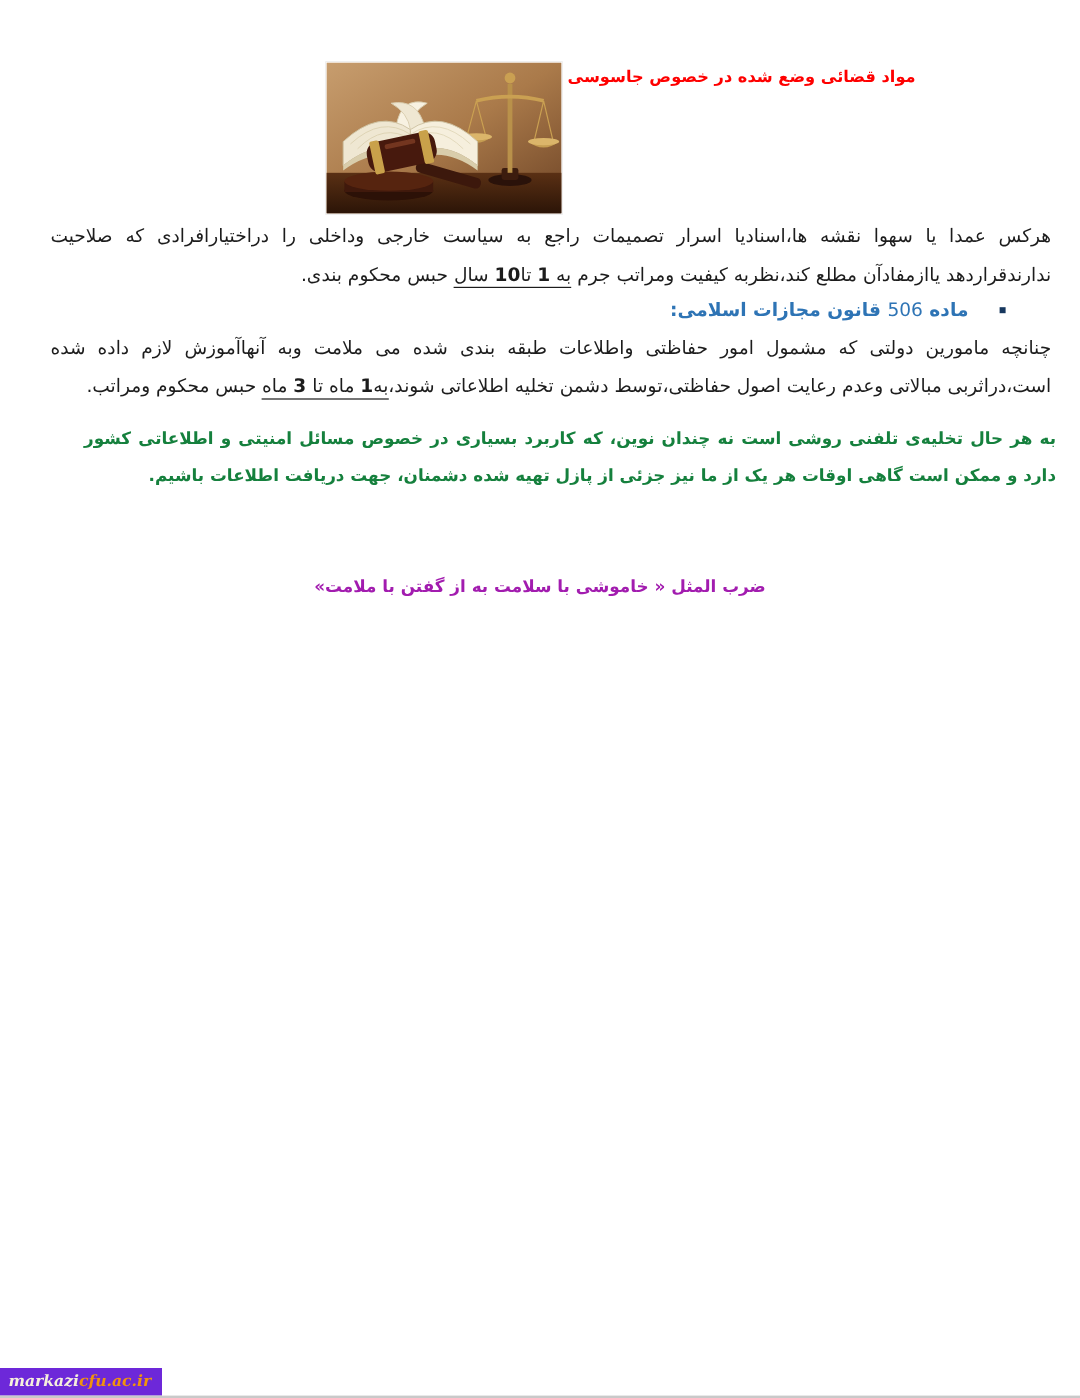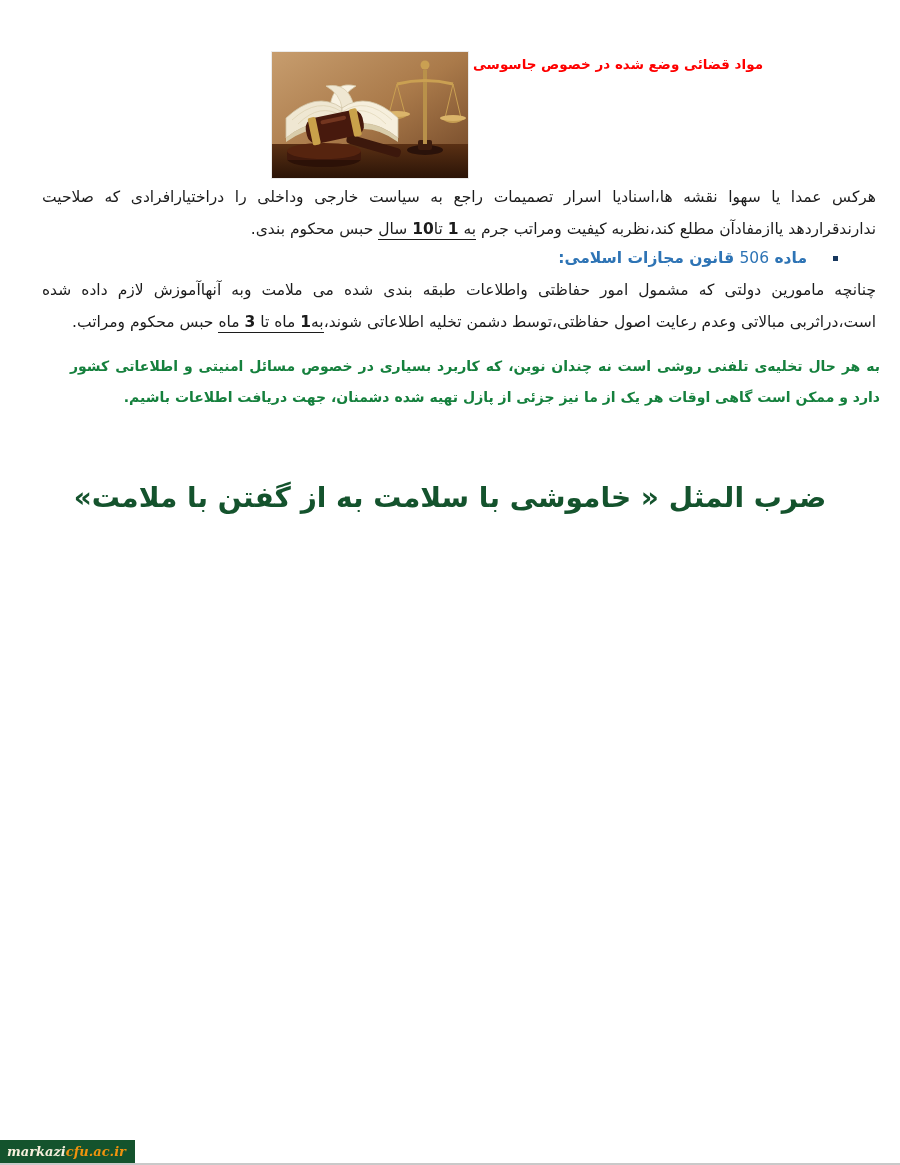--- a/index.html
+++ b/index.html
@@ -57,27 +57,27 @@
 
   
   .quote{
     position:absolute;top:431px;left:0;right:0;margin:0;
     text-align:center;font-weight:bold;font-size:15px;color:#151515;
   }
 
   
   .proverb{
     position:absolute;top:481px;left:0;right:0;margin:0;
-    text-align:center;font-weight:bold;font-size:28px;color:#14532d;
+    text-align:center;font-weight:bold;font-size:14px;color:#a21caf;
   }
 
   
   .footer-badge{
     position:absolute;left:0;top:1140px;height:23px;
-    background:#14532d;direction:ltr;
+    background:#6d28d9;direction:ltr;
     display:flex;align-items:center;padding:0 9px 0 7px;
     font-family:"DejaVu Serif", serif;font-style:italic;font-weight:bold;font-size:13px;
   }
   .footer-badge .site{color:#F6EFDC;}
   .footer-badge .domain{color:#F0930E;}
 </style>
 </head>
 <body>
 
 <div class="page">

